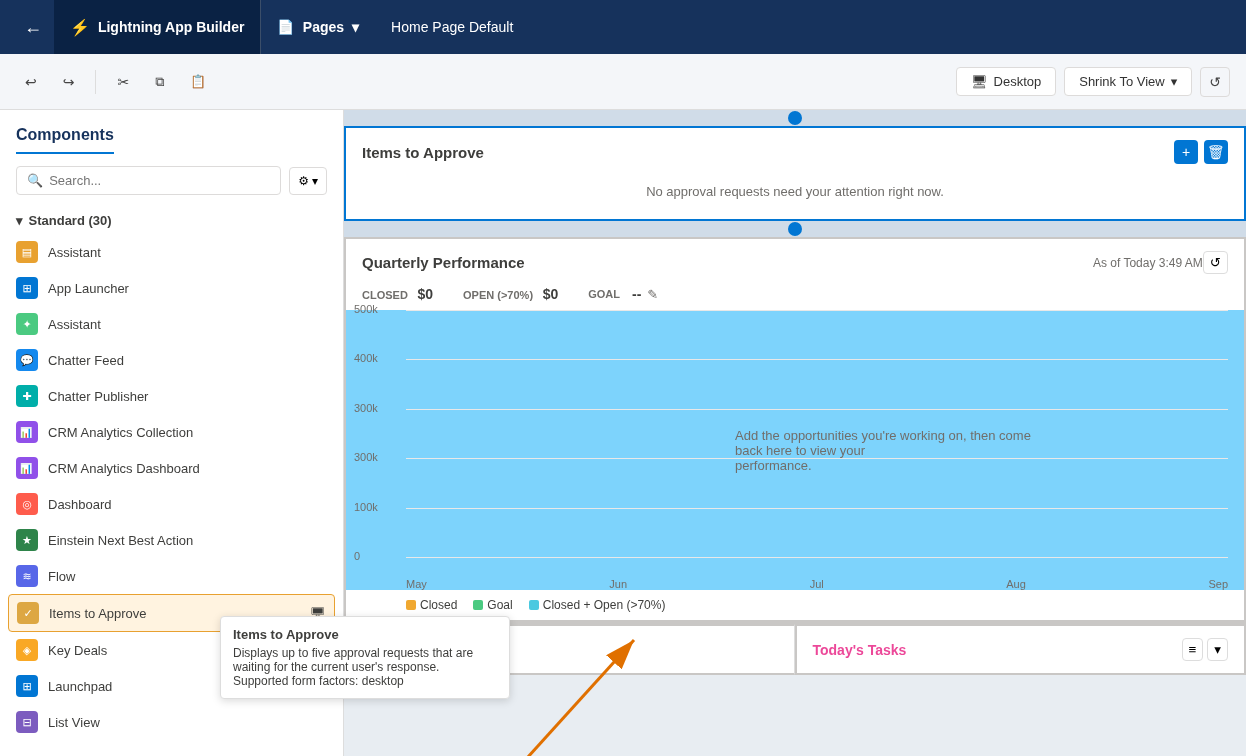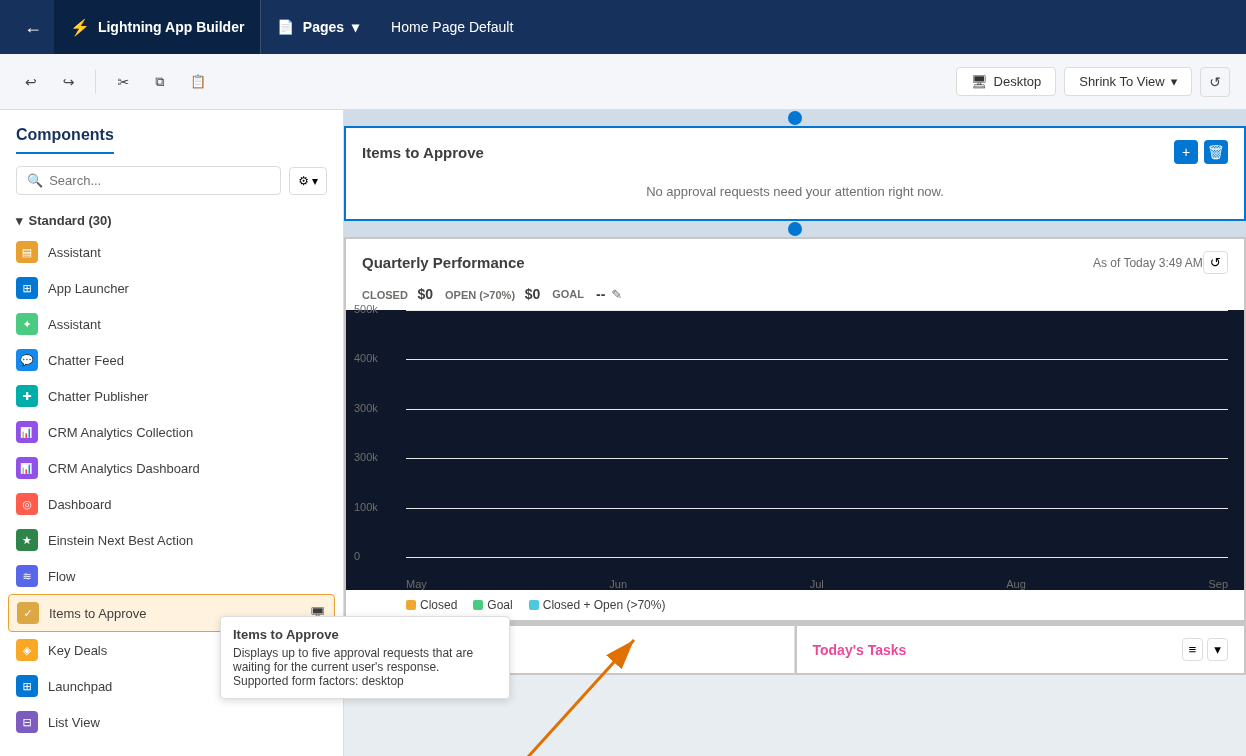--- a/index.html
+++ b/index.html
@@ -324,31 +324,31 @@
     .quarterly-refresh {
       display: flex;
       align-items: center;
       gap: 0;
       color: #706e6b;
       font-size: 12px;
     }
     .quarterly-stats {
       display: flex;
       align-items: center;
-      gap: 12px;
+      gap: 30px;
       padding: 4px 16px 8px;
     }
     .stat-label { font-size: 11px; color: #706e6b; font-weight: 600; }
     .stat-value { font-size: 14px; font-weight: 700; color: #3e3e3c; }
     .goal-value { display: flex; align-items: center; gap: 6px; }
     .chart-area {
       position: relative;
       height: 280px;
       padding: 0 16px 32px;
-      background: #0f172a;
+      background: #7dd3fc;
     }
     .chart-grid {
       position: absolute;
       top: 0; left: 60px; right: 16px; bottom: 32px;
       display: flex;
       flex-direction: column;
       justify-content: space-between;
     }
     .chart-gridline {
       width: 100%;
@@ -671,20 +671,24 @@
           <div class="chart-gridline">
             <span class="chart-y-label">300k</span>
           </div>
           <div class="chart-gridline">
             <span class="chart-y-label">100k</span>
           </div>
           <div class="chart-gridline">
             <span class="chart-y-label">0</span>
           </div>
         </div>
+        <div class="chart-message">
+          <span>Add the opportunities you're working on, then come back here to view your</span><br>
+          <span>performance.</span>
+        </div>
         <div class="chart-x-labels">
           <span>May</span>
           <span>Jun</span>
           <span>Jul</span>
           <span>Aug</span>
           <span>Sep</span>
         </div>
       </div>
 
       <div class="chart-legend">

